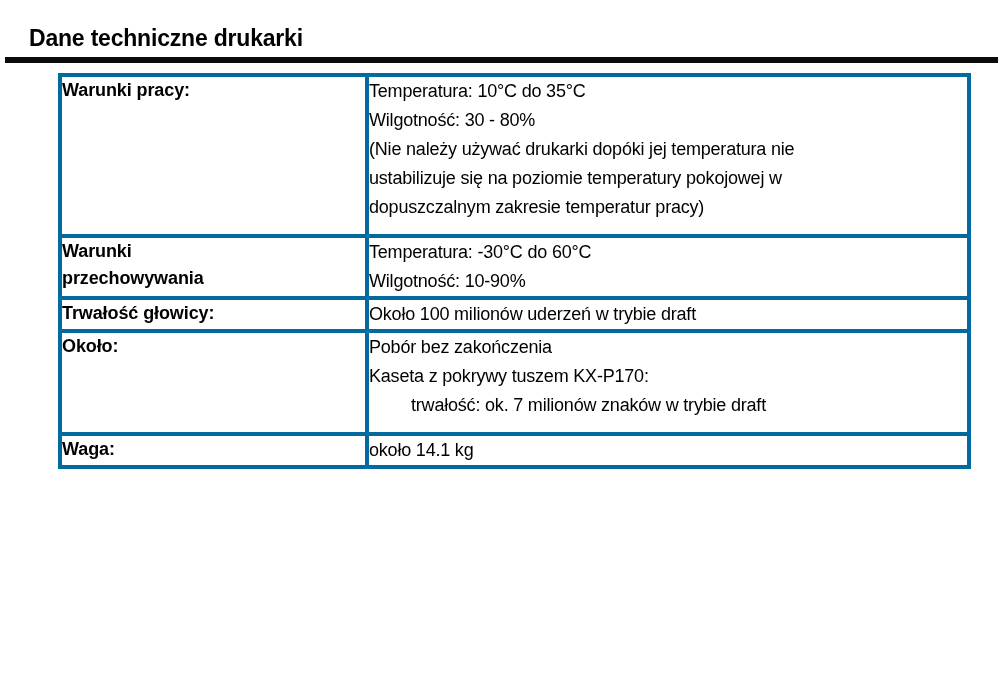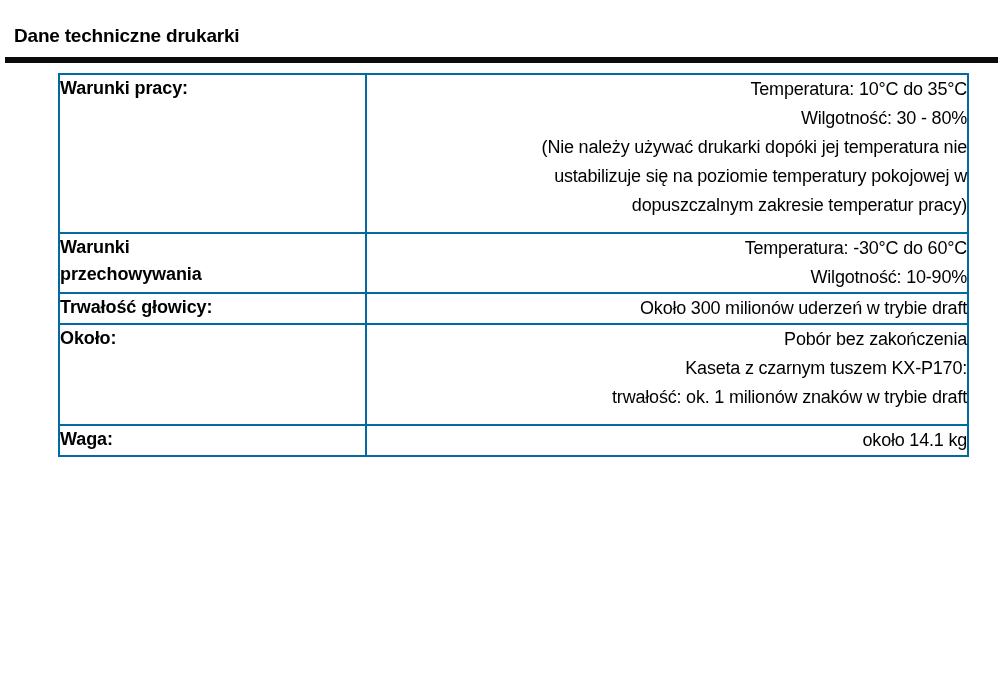--- a/index.html
+++ b/index.html
@@ -20,23 +20,23 @@
   #page {
     position: relative;
     width: 1000px;
     height: 699px;
     background: #ffffff;
   }
 
   
   .doc-title {
     position: absolute;
-    left: 14px;
+    left: 29px;
     top: 6px;
-    font-size: 19px;
+    font-size: 23px;
     font-weight: bold;
     letter-spacing: -0.2px;
     line-height: 34px;
     white-space: nowrap;
   }
 
   
   .title-rule {
     position: absolute;
     left: 5px;
@@ -49,21 +49,21 @@
   
   .spec-table {
     position: absolute;
     left: 58px;
     top: 73px;
     width: 909px;
     border-collapse: collapse;
     table-layout: fixed;
   }
   .spec-table td {
-    border: 2px solid #0369a1;
+    border: 4px solid #0369a1;
     vertical-align: top;
     padding: 0;
     background: #ffffff;
   }
   .col-label {
     width: 307px;
   }
   .col-value {
     width: 602px;
   }
@@ -74,21 +74,20 @@
     line-height: 27px;
     padding: 8px 0 9px 12px;
     letter-spacing: -0.1px;
   }
   .value-cell {
     font-size: 18px;
     font-weight: normal;
     line-height: 29px;
     padding: 8px 0 9px 12px;
     letter-spacing: -0.2px;
-    text-align: right;
   }
   .value-cell .line {
     white-space: nowrap;
   }
   .value-cell .line.indented {
     padding-left: 42px;
   }
   .label-cell .line {
     white-space: nowrap;
   }
@@ -135,31 +134,31 @@
           <td class="value-cell">
             <div class="line">Temperatura: -30°C do 60°C</div>
             <div class="line">Wilgotność: 10-90%</div>
           </td>
         </tr>
         <tr>
           <td class="label-cell">
             <div class="line">Trwałość głowicy:</div>
           </td>
           <td class="value-cell">
-            <div class="line">Około 300 milionów uderzeń w trybie draft</div>
+            <div class="line">Około 100 milionów uderzeń w trybie draft</div>
           </td>
         </tr>
         <tr class="row-tall">
           <td class="label-cell">
             <div class="line">Około:</div>
           </td>
           <td class="value-cell">
             <div class="line">Pobór bez zakończenia</div>
-            <div class="line">Kaseta z czarnym tuszem KX-P170:</div>
-            <div class="line indented">trwałość: ok. 1 milionów znaków w trybie draft</div>
+            <div class="line">Kaseta z pokrywy tuszem KX-P170:</div>
+            <div class="line indented">trwałość: ok. 7 milionów znaków w trybie draft</div>
           </td>
         </tr>
         <tr>
           <td class="label-cell">
             <div class="line">Waga:</div>
           </td>
           <td class="value-cell">
             <div class="line">około 14.1 kg</div>
           </td>
         </tr>

